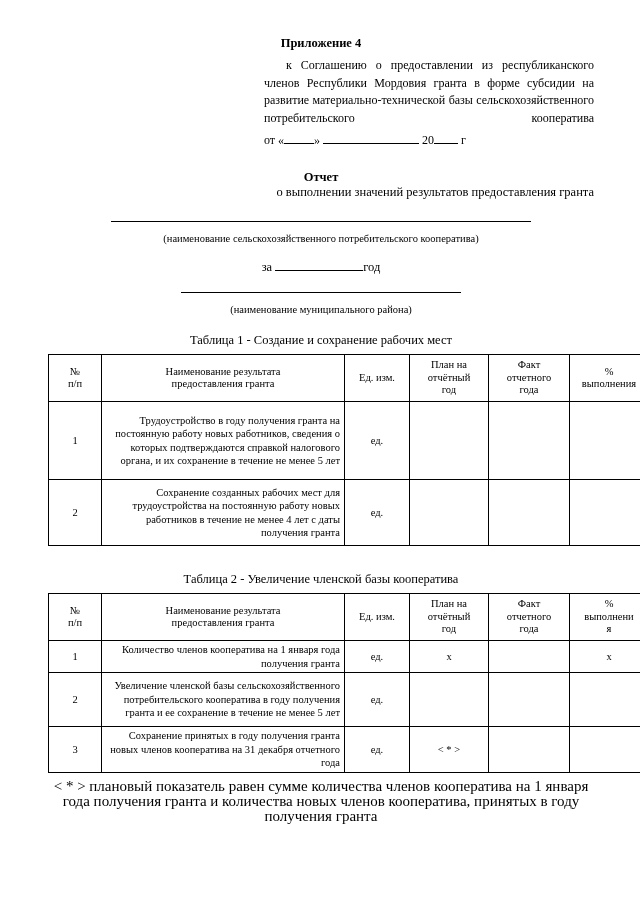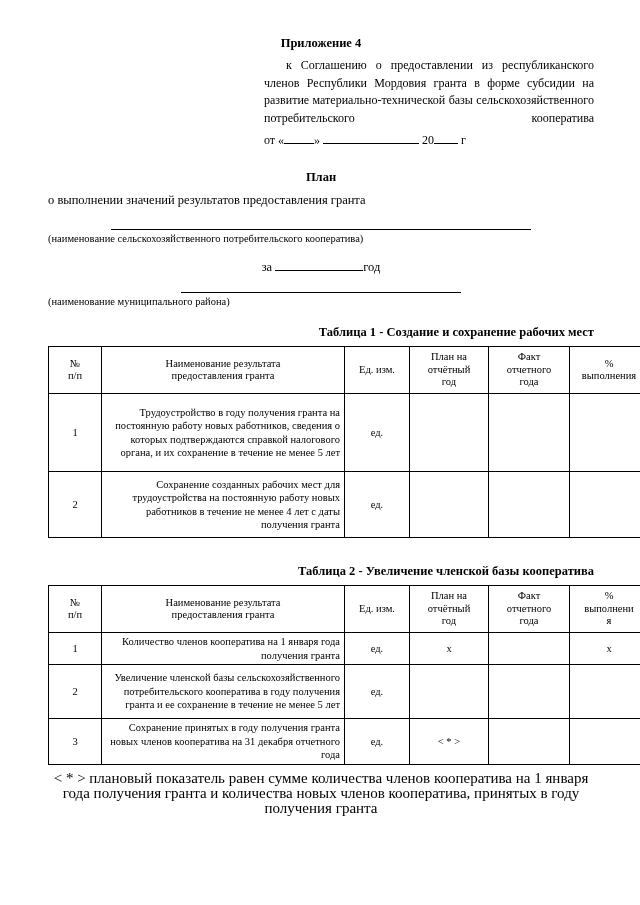--- a/index.html
+++ b/index.html
@@ -71,35 +71,34 @@
     width: 24px;
   }
 
   .report-title {
     text-align: center;
     font-weight: bold;
     font-size: 12.5px;
     margin-top: 22px;
   }
   .report-subtitle {
-    text-align: left;
-    font-size: 12.5px;
-    margin-top: 8px;
+    text-align: right;
+    font-size: 12.5px;
   }
 
   .fill-line {
     margin: 20px auto 0 auto;
     width: 420px;
     border-bottom: 1px solid #000;
     height: 1px;
   }
   .fill-caption {
-    text-align: left;
+    text-align: center;
     font-size: 10.5px;
-    margin-top: 3px;
+    margin-top: 11px;
   }
 
   .year-line {
     text-align: center;
     font-size: 12.5px;
     margin-top: 16px;
   }
   .year-line .blank-year {
     display: inline-block;
     border-bottom: 1px solid #000;
@@ -107,22 +106,22 @@
   }
 
   .fill-line2 {
     margin: 16px auto 0 auto;
     width: 280px;
     border-bottom: 1px solid #000;
     height: 1px;
   }
 
   .table-caption {
-    text-align: right;
-    font-weight: bold;
+    text-align: center;
+    font-weight: normal;
     font-size: 12.5px;
     margin-top: 18px;
     margin-bottom: 6px;
   }
 
   table.doc-table {
     border-collapse: collapse;
     width: 546px;
     font-size: 10.5px;
     table-layout: fixed;
@@ -167,21 +166,21 @@
   <div class="content">
 
     <div class="app-title">Приложение 4</div>
 
     <div class="preamble"><span class="indent-first"></span><span>к Соглашению о предоставлении из республиканского членов Республики Мордовия гранта в форме субсидии на развитие материально-технической базы сельскохозяйственного потребительского кооператива</span></div>
 
     <div class="date-line">
       <span>от «</span><span class="blank-sm"></span><span>» </span><span class="blank-md"></span><span> 20</span><span class="blank-xs"></span><span> г</span>
     </div>
 
-    <div class="report-title">План</div>
+    <div class="report-title">Отчет</div>
     <div class="report-subtitle">о выполнении значений результатов предоставления гранта</div>
 
     <div class="fill-line"></div>
     <div class="fill-caption">(наименование сельскохозяйственного потребительского кооператива)</div>
 
     <div class="year-line">
       <span>за</span>
       <span class="blank-year"></span><span>год</span>
     </div>
 

